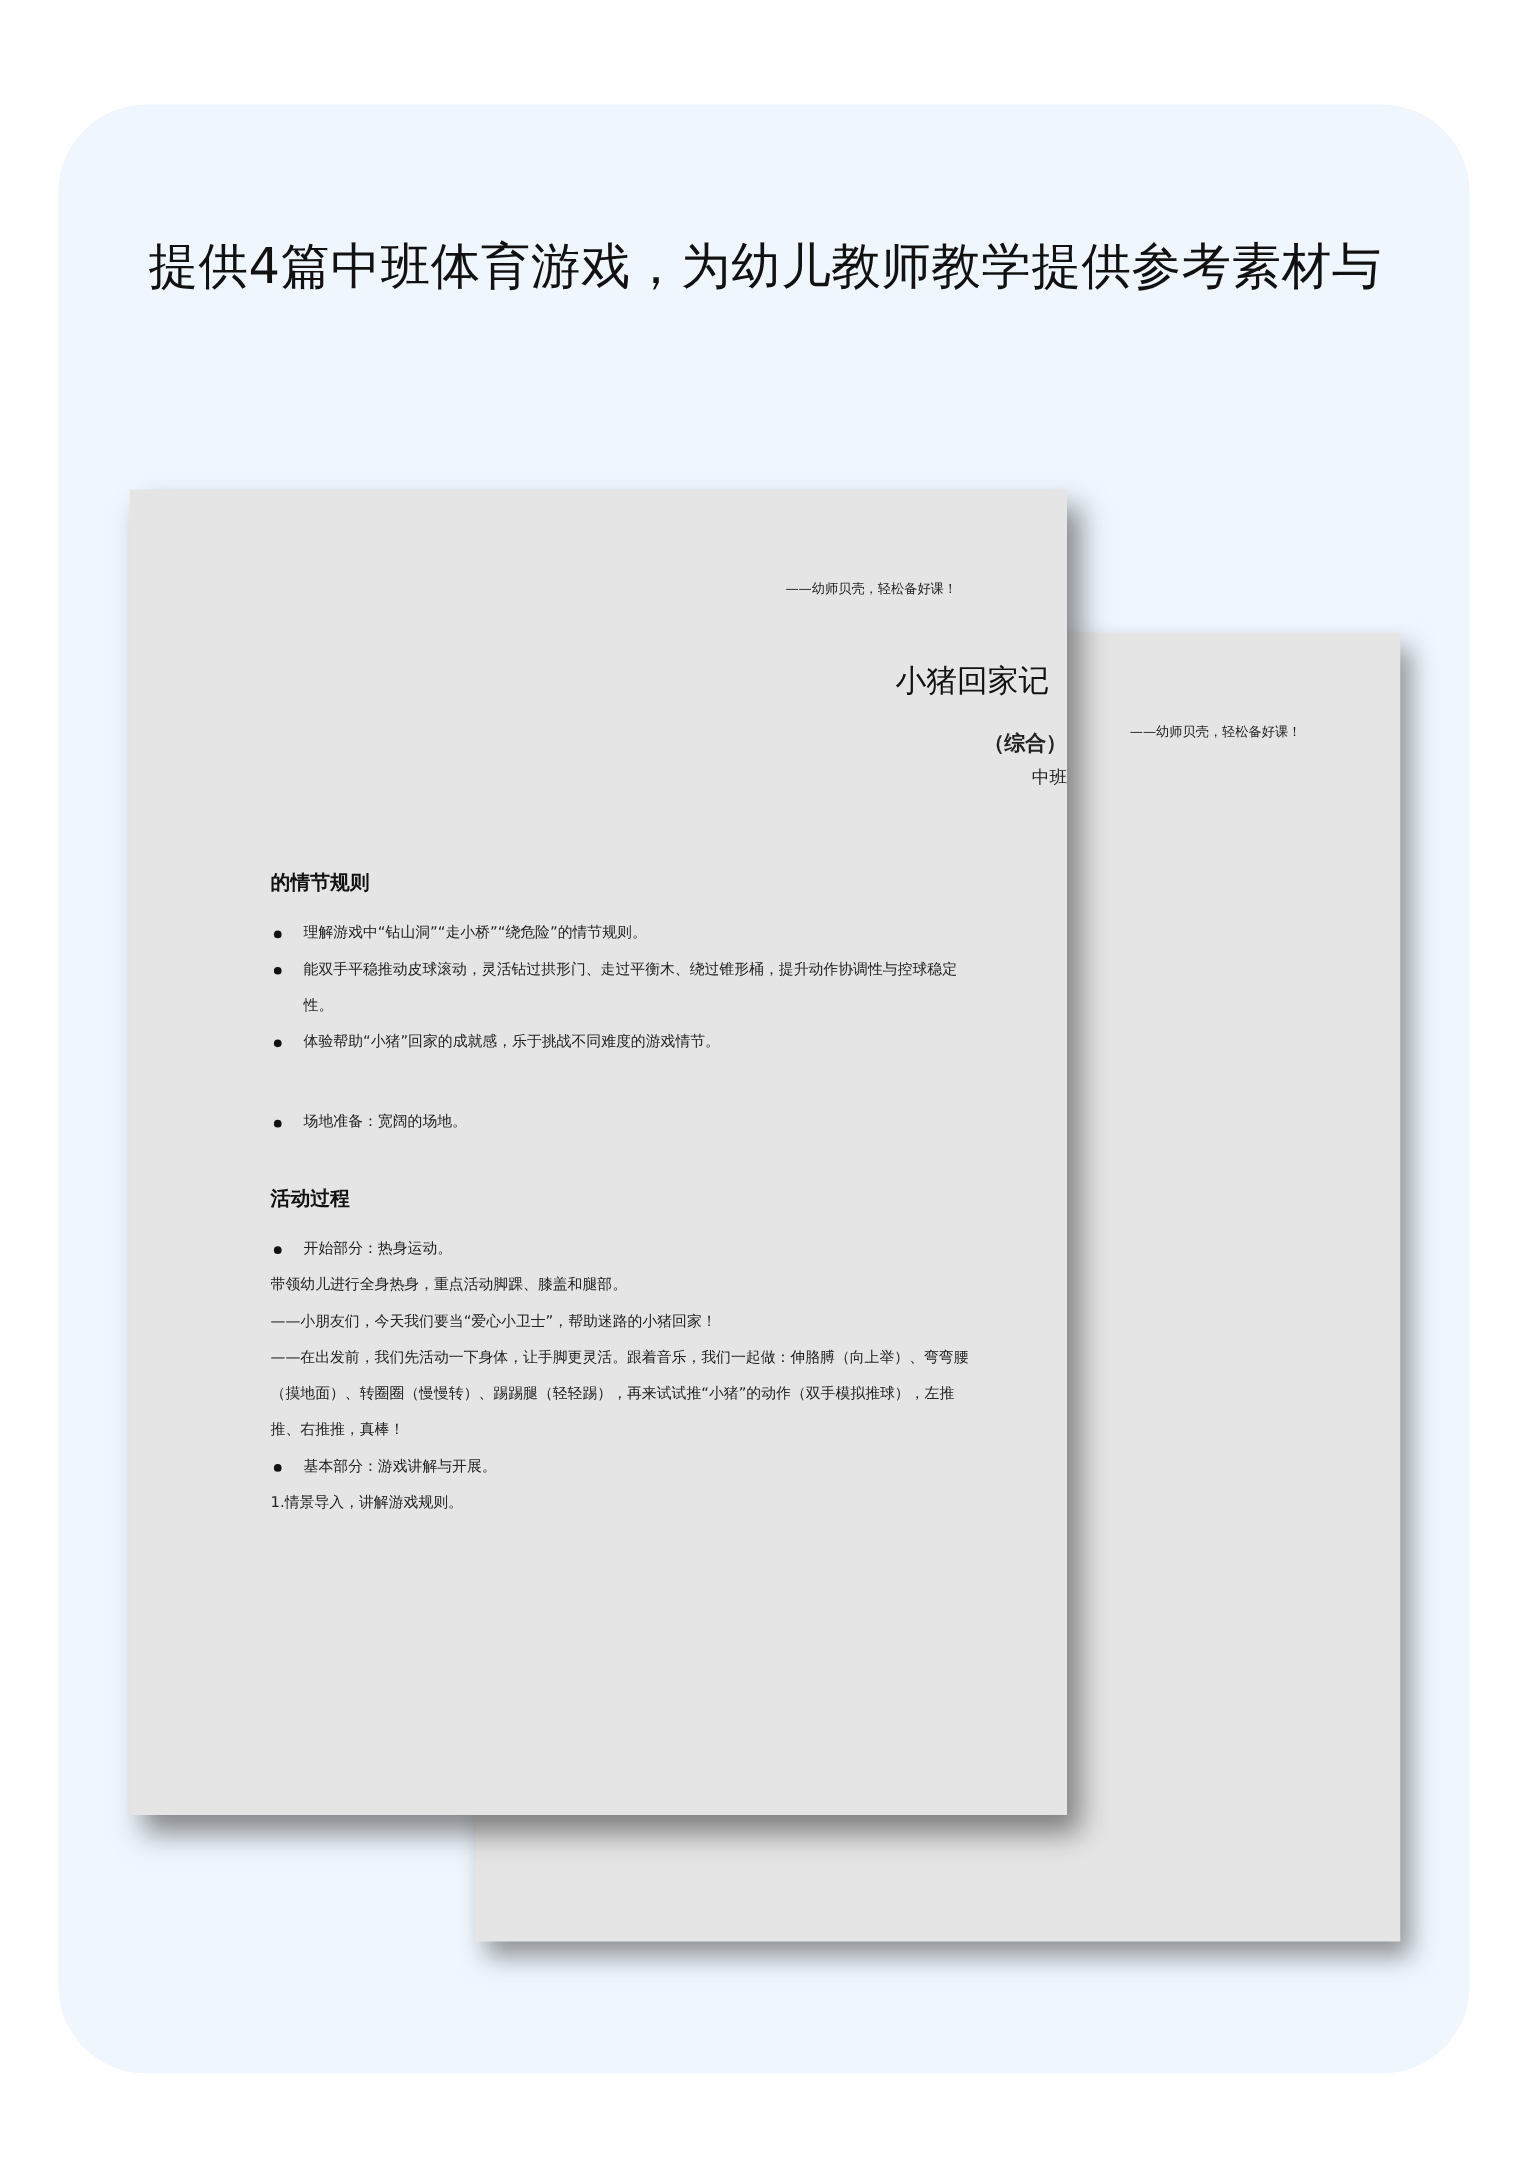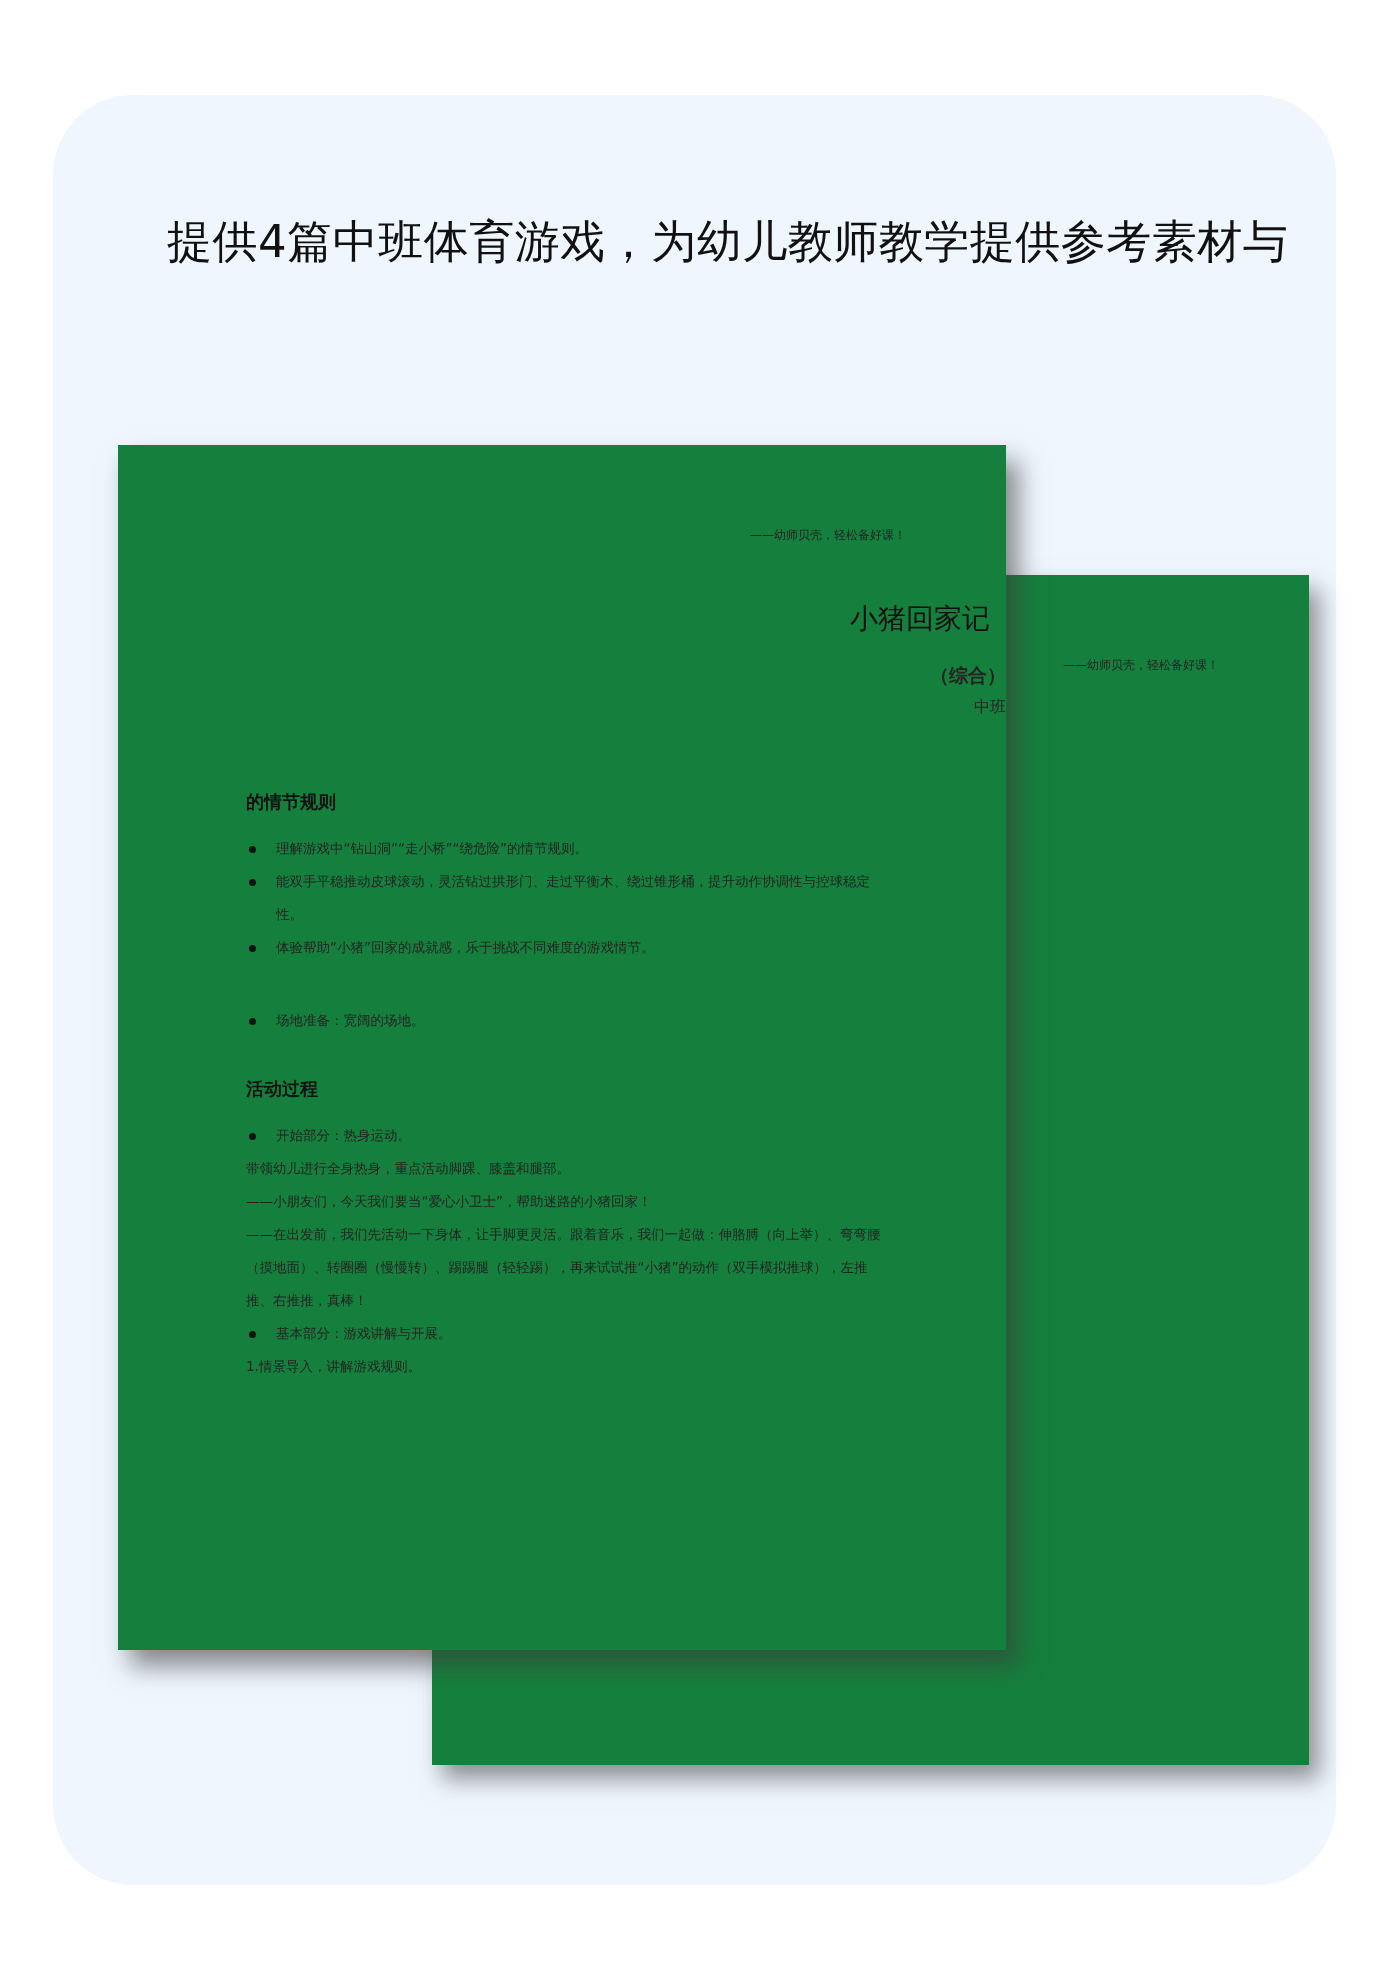--- a/index.html
+++ b/index.html
@@ -10,26 +10,25 @@
       color: #1a1a1a;
     }
     .card {
       position: absolute; left: 53px; top: 95px; width: 1283px; height: 1790px;
       background: #eff6fe; border-radius: 80px;
     }
     .headline {
       position: absolute; left: 135px; top: 205px; width: 1200px;
       font-size: 45px; line-height: 74px; color: #111; letter-spacing: 0.5px;
       font-weight: normal;
-      margin-left: 32px;
     }
     .headline div { white-space: nowrap; }
 
     .page {
-      position: absolute; background: #15803d; padding-left: 36px;
+      position: absolute; background: #e5e5e5;
     }
     .page-back {
       left: 432px; top: 575px; width: 841px; height: 1190px;
       box-shadow: 10px 14px 22px rgba(60,60,60,0.55);
     }
     .page-front {
       left: 118px; top: 445px; width: 852px; height: 1205px;
       box-shadow: 12px 16px 24px rgba(60,60,60,0.6);
       z-index: 2;
     }

